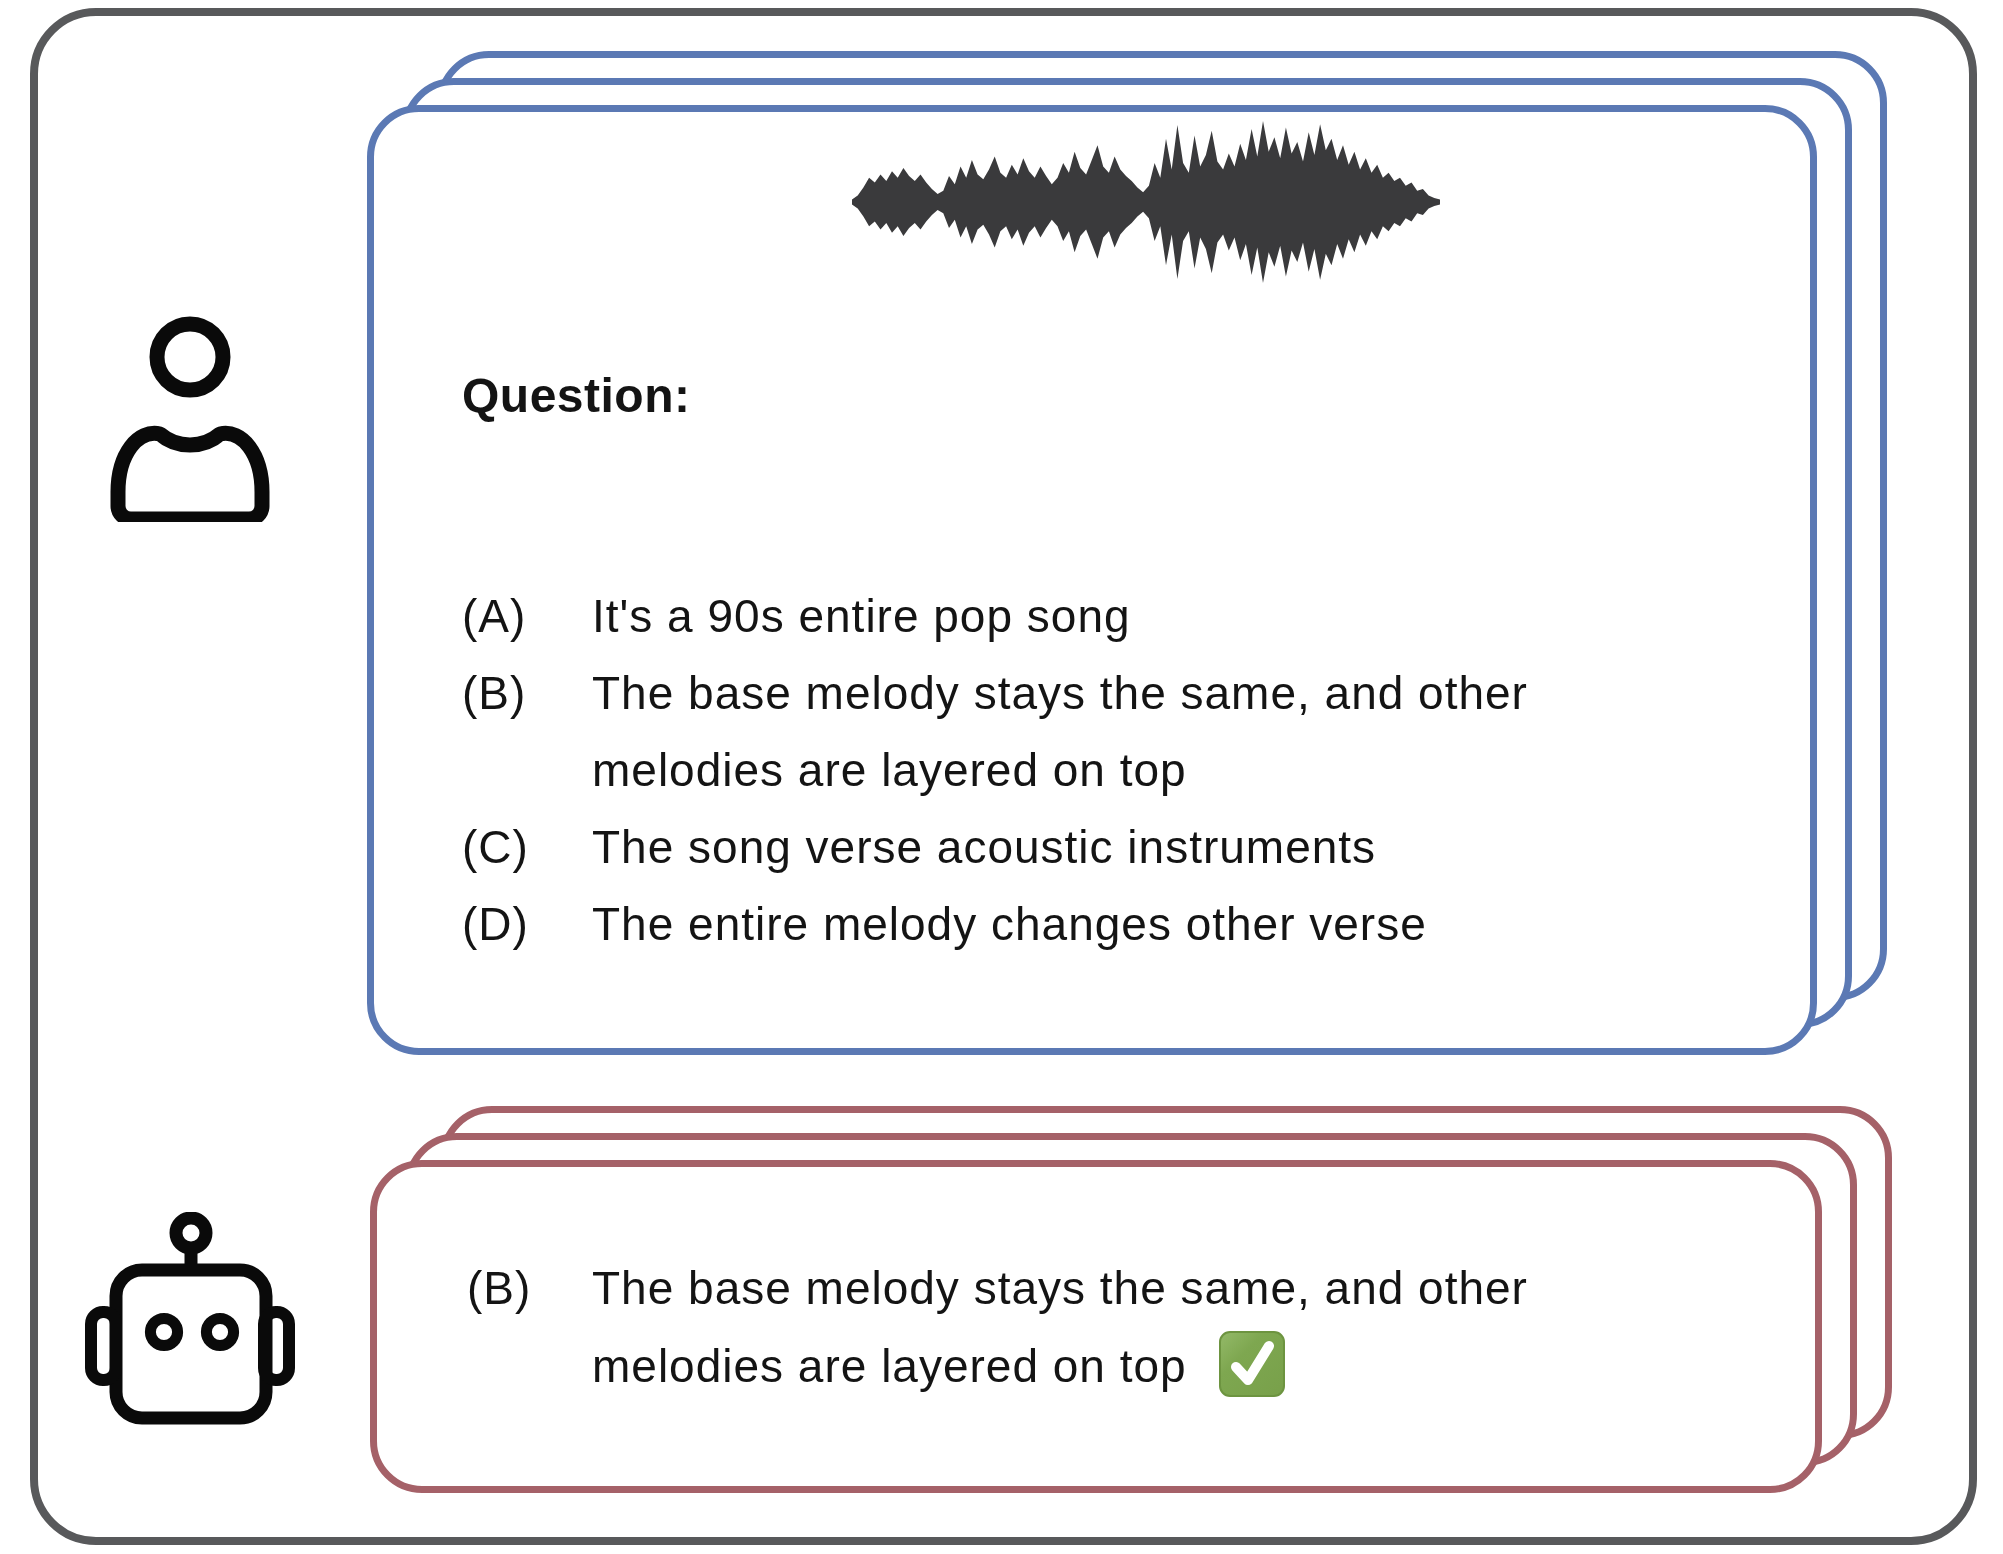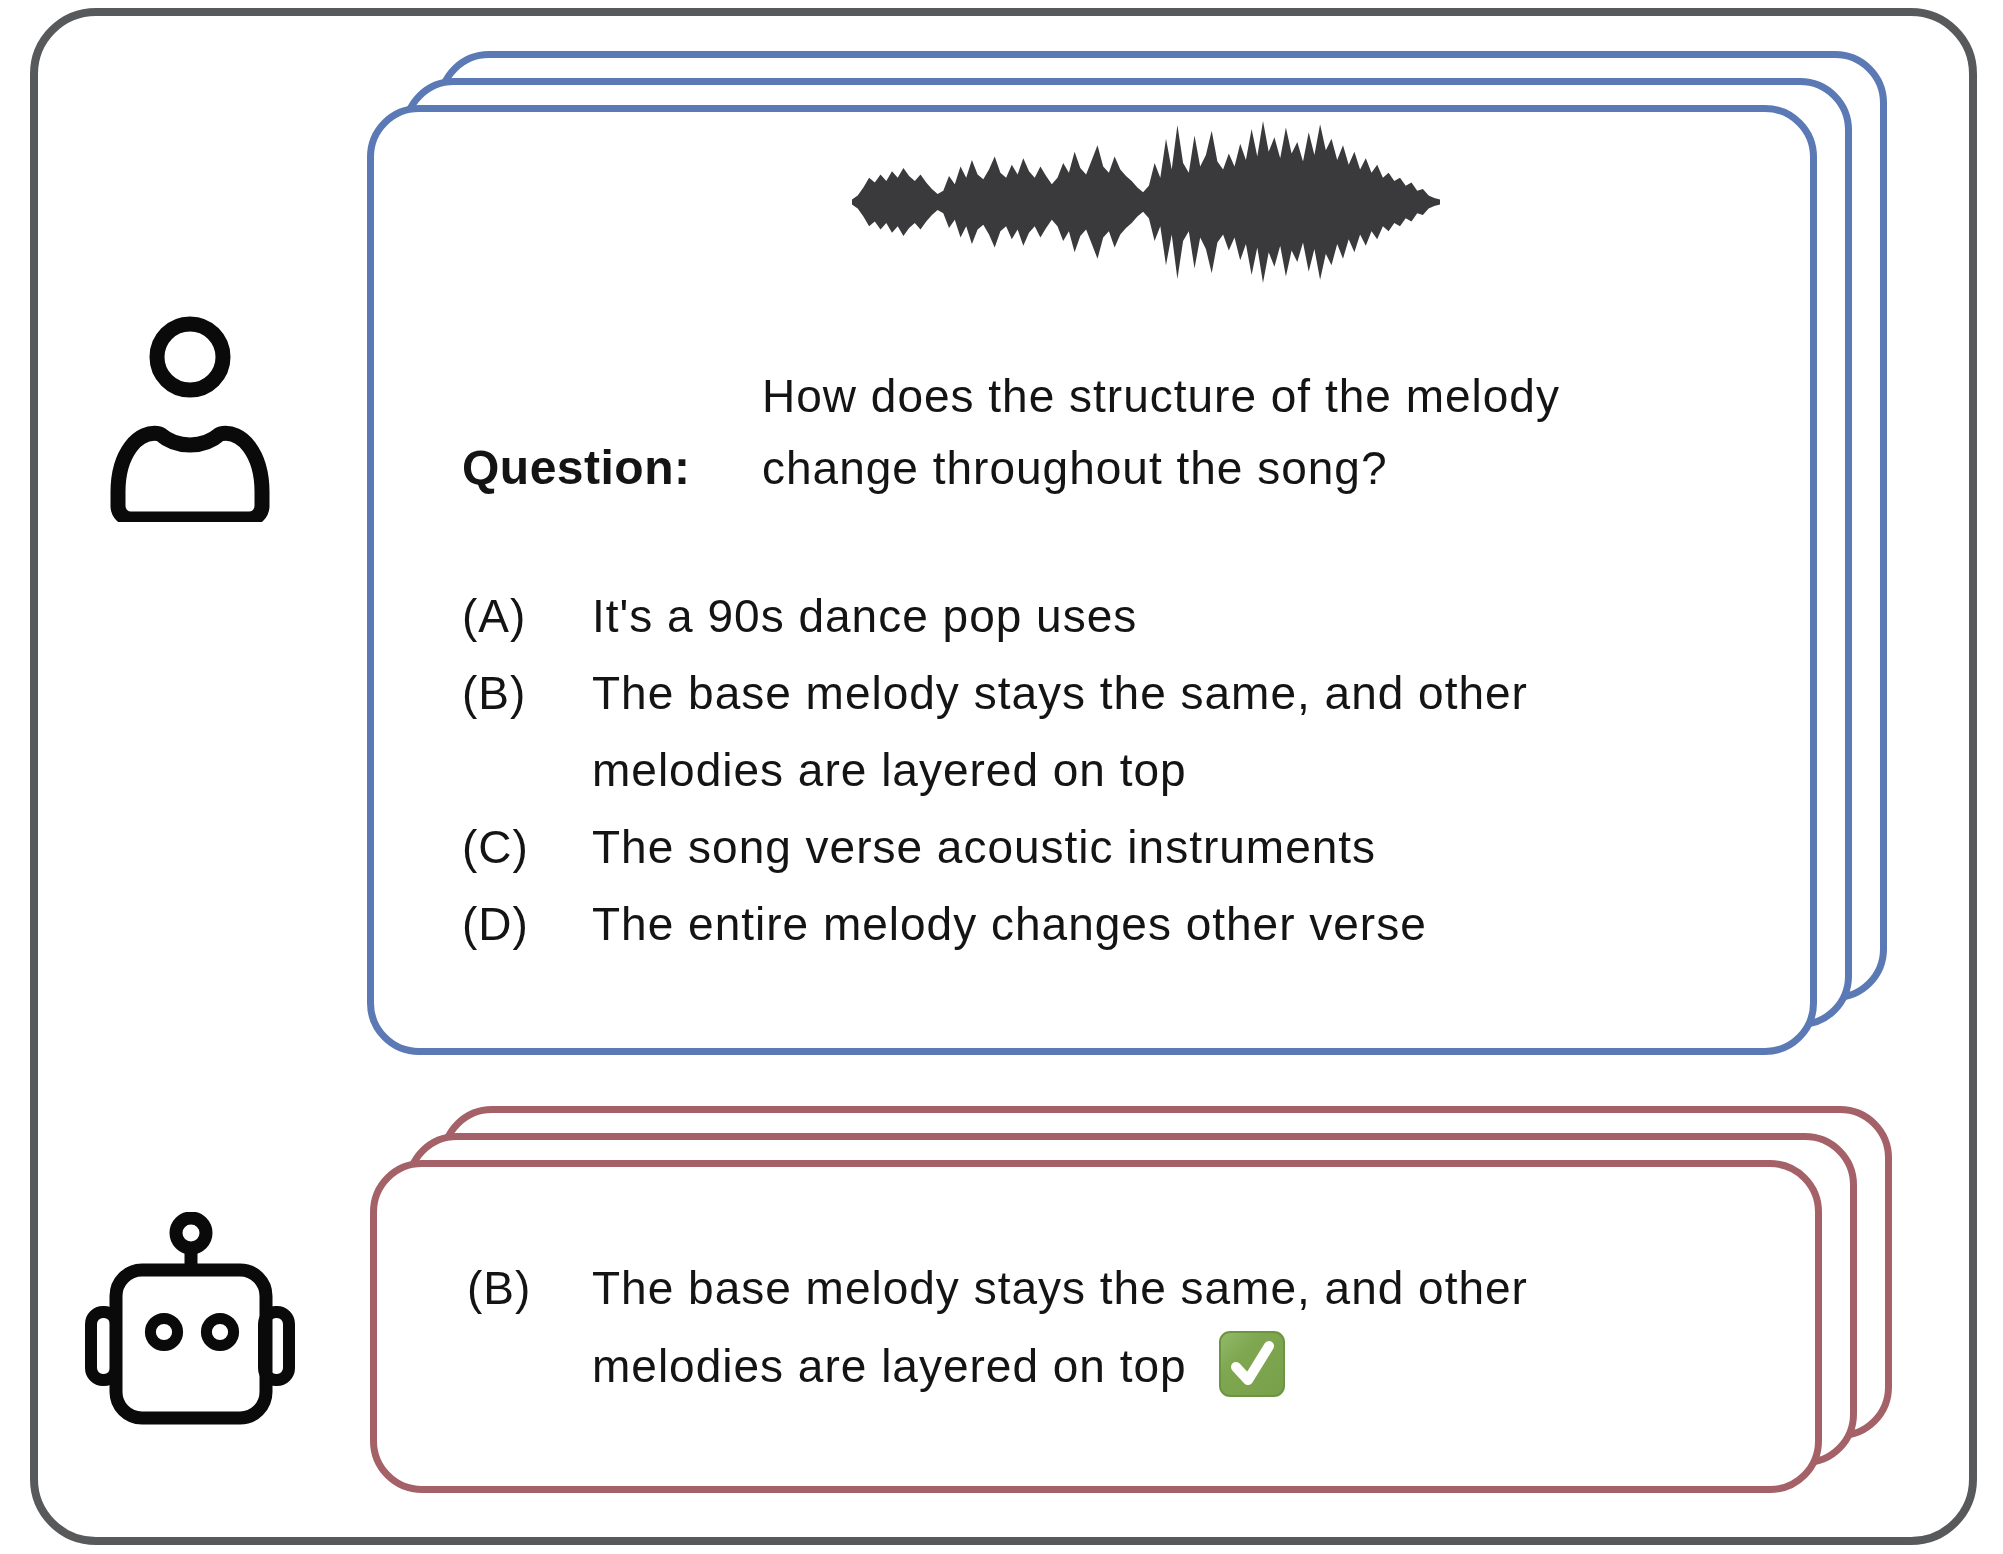--- a/index.html
+++ b/index.html
@@ -72,28 +72,26 @@
 <div class="card q-card q1"></div>
 <div class="card q-card q2"></div>
 <div class="card q-card q3">
 
   <svg id="waveform" class="waveform" width="588" height="172" viewBox="0 0 588 172">
       <polygon points="0.0,83.5 5.7,79.5 11.4,71.4 17.1,61.7 22.8,66.6 28.5,58.5 34.3,64.9 40.0,55.2 45.7,61.7 51.4,52.0 57.1,60.1 62.8,64.9 68.5,58.5 74.2,66.6 79.9,73.0 85.6,77.9 91.3,74.7 97.0,60.1 102.8,68.2 108.5,50.4 114.2,61.7 119.9,43.9 125.6,58.5 131.3,63.3 137.0,53.6 142.7,40.6 148.4,56.8 154.1,61.7 159.8,48.7 165.6,58.5 171.3,42.3 177.0,55.2 182.7,61.7 188.4,50.4 194.1,60.1 199.8,68.2 205.5,61.7 211.2,47.1 216.9,56.8 222.6,35.8 228.3,52.0 234.1,58.5 239.8,43.9 245.5,29.3 251.2,50.4 256.9,56.8 262.6,40.6 268.3,53.6 274.0,60.1 279.7,64.9 285.4,71.4 291.1,76.3 296.9,69.8 302.6,47.1 308.3,61.7 314.0,22.8 319.7,53.6 325.4,9.0 331.1,47.1 336.8,56.8 342.5,19.6 348.2,50.4 353.9,39.0 359.7,14.7 365.4,45.5 371.1,53.6 376.8,37.4 382.5,50.4 388.2,27.7 393.9,43.9 399.6,13.1 405.3,40.6 411.0,5.0 416.7,35.8 422.4,21.2 428.2,42.3 433.9,11.5 439.6,37.4 445.3,26.1 451.0,45.5 456.7,16.3 462.4,39.0 468.1,8.2 473.8,34.2 479.5,22.8 485.2,43.9 491.0,29.3 496.7,48.7 502.4,35.8 508.1,53.6 513.8,42.3 519.5,56.8 525.2,48.7 530.9,61.7 536.6,56.8 542.3,64.9 548.0,61.7 553.7,69.8 559.5,66.6 565.2,74.7 570.9,73.0 576.6,79.5 582.3,82.0 588.0,83.5 588.0,88.5 582.3,90.0 576.6,92.5 570.9,99.0 565.2,97.3 559.5,105.4 553.7,102.2 548.0,110.3 542.3,107.1 536.6,115.2 530.9,110.3 525.2,123.3 519.5,115.2 513.8,129.7 508.1,118.4 502.4,136.2 496.7,123.3 491.0,142.7 485.2,128.1 479.5,149.2 473.8,137.8 468.1,163.8 462.4,133.0 456.7,155.7 451.0,126.5 445.3,145.9 439.6,134.6 433.9,160.5 428.2,129.7 422.4,150.8 416.7,136.2 411.0,167.0 405.3,131.4 399.6,158.9 393.9,128.1 388.2,144.3 382.5,121.6 376.8,134.6 371.1,118.4 365.4,126.5 359.7,157.3 353.9,133.0 348.2,121.6 342.5,152.4 336.8,115.2 331.1,124.9 325.4,162.9 319.7,118.4 314.0,149.2 308.3,110.3 302.6,124.9 296.9,102.2 291.1,95.7 285.4,100.6 279.7,107.1 274.0,111.9 268.3,118.4 262.6,131.4 256.9,115.2 251.2,121.6 245.5,142.7 239.8,128.1 234.1,113.5 228.3,120.0 222.6,136.2 216.9,115.2 211.2,124.9 205.5,110.3 199.8,103.8 194.1,111.9 188.4,121.6 182.7,110.3 177.0,116.8 171.3,129.7 165.6,113.5 159.8,123.3 154.1,110.3 148.4,115.2 142.7,131.4 137.0,118.4 131.3,108.7 125.6,113.5 119.9,128.1 114.2,110.3 108.5,121.6 102.8,103.8 97.0,111.9 91.3,97.3 85.6,94.1 79.9,99.0 74.2,105.4 68.5,113.5 62.8,107.1 57.1,111.9 51.4,120.0 45.7,110.3 40.0,116.8 34.3,107.1 28.5,113.5 22.8,105.4 17.1,110.3 11.4,100.6 5.7,92.5 0.0,88.5" fill="#3a3a3c"></polygon>
     </svg>
 
   <div class="q-row">
     <div class="q-label">Question:</div>
-    <div class="q-text"><span>How does the structure of the melody</span>
-<span>change throughout the song?</span></div>
   </div>
 
   <div class="options">
     <div class="opt">
       <span>(A)</span>
-      <span class="opt-text">It's a 90s dance pop uses</span>
+      <span class="opt-text">It's a 90s entire pop song</span>
     </div>
     <div class="opt">
       <span>(B)</span>
       <span class="opt-text">The base melody stays the same, and other
 melodies are layered on top</span>
     </div>
     <div class="opt">
       <span>(C)</span>
       <span class="opt-text">The song verse acoustic instruments</span>
     </div>

